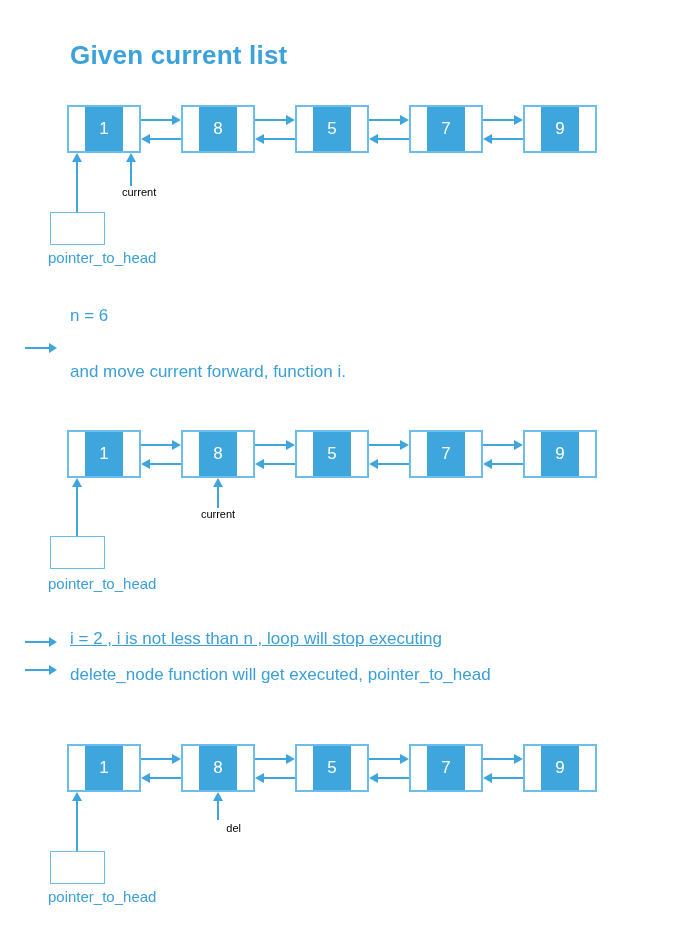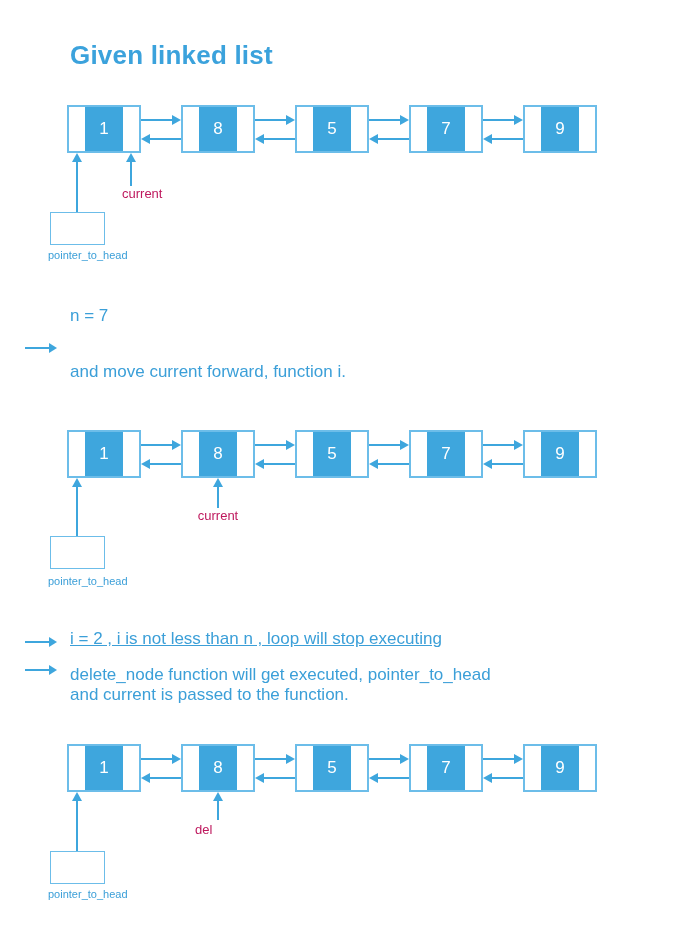--- a/index.html
+++ b/index.html
@@ -49,52 +49,52 @@
     border-left:5px solid transparent;border-right:5px solid transparent;
     border-bottom:9px solid #3ea6dd;
   }
   
   .ptr-head{left:72px;top:48px;}
   .ptr-line{left:76px;top:57px;height:50px;}
   .ptr-box{
     position:absolute;left:50px;top:107px;width:55px;height:33px;
     box-sizing:border-box;border:1.5px solid #6cbde9;background:#ffffff;
   }
-  .ptr-label{position:absolute;left:48px;top:144px;font-size:11px;color:#3b9fd8;white-space:pre;}
+  .ptr-label{position:absolute;left:48px;top:144px;font-size:15px;color:#3b9fd8;white-space:pre;}
   .d2 .ptr-line{height:49px;} .d2 .ptr-box{top:106px;} .d2 .ptr-label{top:145px;}
 
   
   .cur-head{top:48px;}
   .cur-line{top:57px;}
-  .cur-label{position:absolute;font-size:13px;color:#be185d;white-space:pre;}
+  .cur-label{position:absolute;font-size:11px;color:#000000;white-space:pre;}
   .d1 .cur-head{left:126px;} .d1 .cur-line{left:130px;height:24px;}
   .d1 .cur-label{left:122px;top:81px;}
   .d2 .cur-head{left:213px;} .d2 .cur-line{left:217px;height:21px;}
   .d2 .cur-label{left:190px;top:78px;width:56px;text-align:center;}
   .d3 .cur-head{left:213px;} .d3 .cur-line{left:217px;height:19px;}
-  .d3 .cur-label{left:195px;top:78px;width:46px;text-align:left;}
+  .d3 .cur-label{left:195px;top:78px;width:46px;text-align:right;}
 
   
   .note{position:absolute;left:70px;font-size:17px;color:#3b9fd8;white-space:pre;}
   .bullet{position:absolute;left:25px;width:24px;height:2px;background:#3ea6dd;}
   .bullet::after{
     content:'';position:absolute;right:-8px;top:-4px;width:0;height:0;
     border-left:8px solid #3ea6dd;border-top:5px solid transparent;border-bottom:5px solid transparent;
   }
   .na-1{top:306px;} .na-2{top:335px;} .na-3{top:362px;}
   .ba-2{top:347px;}
   .nb-1{top:629px;text-decoration:underline;} .nb-2{top:657px;margin-top:8px;} .nb-3{top:685px;}
   .bb-1{top:641px;} .bb-2{top:669px;}
 </style>
 </head>
 <body>
 
 <div id="page">
 
-  <div class="page-title">Given linked list</div>
+  <div class="page-title">Given current list</div>
 
   <div class="diagram d1">
     <div class="nodes-row">
         <div class="node">
           <div class="cell prev"></div>
           <div class="cell val">1</div>
           <div class="cell next"></div>
         </div>
         <div class="connector">
           <div class="fwd"></div>
@@ -135,21 +135,21 @@
       </div>
     <div class="ahead-up cur-head"></div>
     <div class="vline cur-line"></div>
     <div class="cur-label">current</div>
     <div class="ahead-up ptr-head"></div>
     <div class="vline ptr-line"></div>
     <div class="ptr-box"></div>
     <div class="ptr-label">pointer_to_head</div>
   </div>
 
-  <div class="note na-1">n = 7</div>
+  <div class="note na-1">n = 6</div>
   <div class="bullet ba-2"></div>
   <div class="note na-3">and move current forward, function i.</div>
 
   <div class="diagram d2">
     <div class="nodes-row">
         <div class="node">
           <div class="cell prev"></div>
           <div class="cell val">1</div>
           <div class="cell next"></div>
         </div>
@@ -196,21 +196,20 @@
     <div class="ahead-up ptr-head"></div>
     <div class="vline ptr-line"></div>
     <div class="ptr-box"></div>
     <div class="ptr-label">pointer_to_head</div>
   </div>
 
   <div class="bullet bb-1"></div>
   <div class="note nb-1">i = 2 , i is not less than n , loop will stop executing</div>
   <div class="bullet bb-2"></div>
   <div class="note nb-2">delete_node function will get executed, pointer_to_head</div>
-  <div class="note nb-3">and current is passed to the function.</div>
 
   <div class="diagram d3">
     <div class="nodes-row">
         <div class="node">
           <div class="cell prev"></div>
           <div class="cell val">1</div>
           <div class="cell next"></div>
         </div>
         <div class="connector">
           <div class="fwd"></div>

